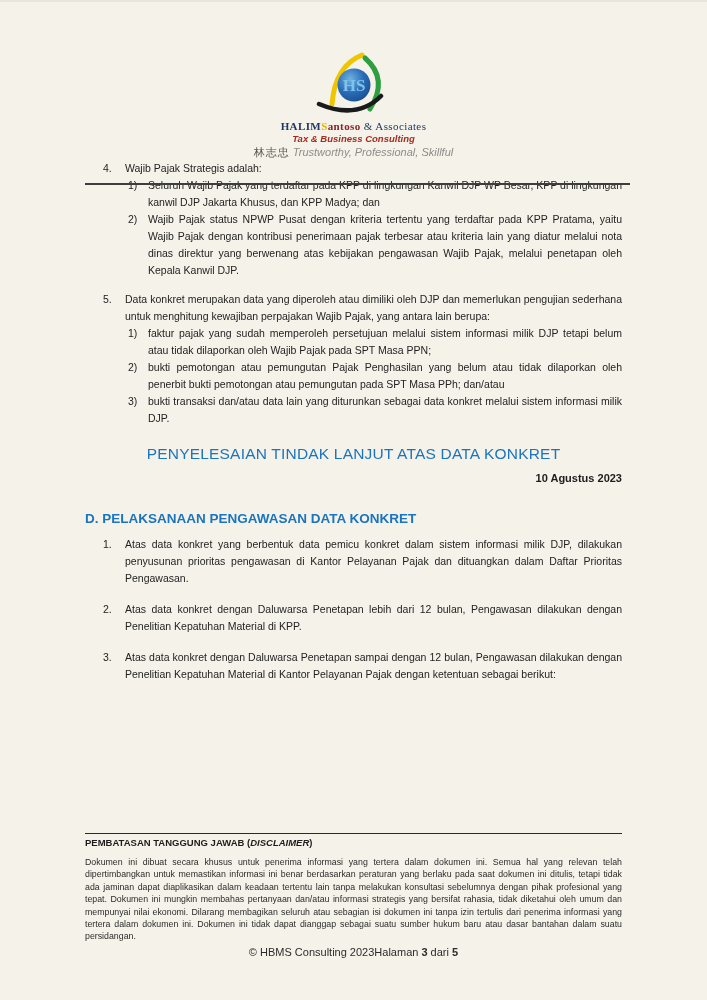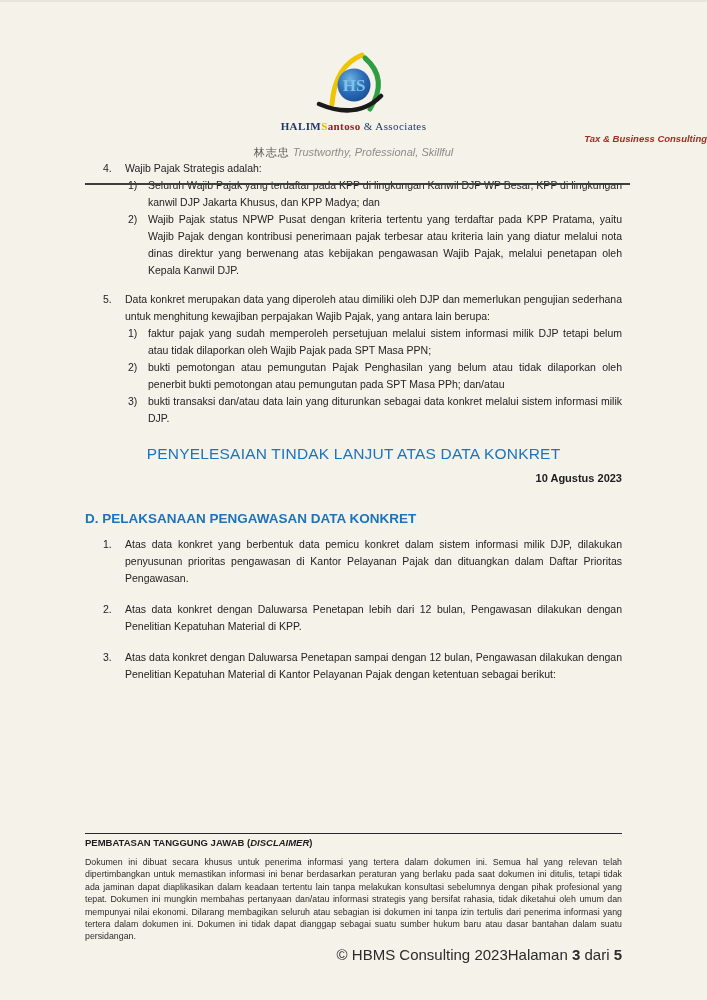--- a/index.html
+++ b/index.html
@@ -13,21 +13,21 @@
     overflow:hidden;
   }
   
   .logo-block { position:absolute; top:50px; left:0; width:707px; text-align:center; }
   .logo-art { display:block; margin:0 auto 2px auto; }
   .logo-name { font-family:"Liberation Serif", serif; font-size:11px; letter-spacing:0.4px; line-height:12px; }
   .ln-halim { font-weight:bold; color:#1F3864; }
   .ln-s { font-weight:bold; color:#E3B505; }
   .ln-antoso { font-weight:bold; color:#8B2028; }
   .ln-assoc { color:#1F3864; }
-  .logo-sub { font-size:9.5px; font-weight:bold; font-style:italic; color:#A62B22; line-height:12px; margin-top:1px;text-align:right; }
+  .logo-sub { font-size:9.5px; font-weight:bold; font-style:italic; color:#A62B22; line-height:12px; margin-top:1px; }
   .logo-tag { font-size:11px; font-style:italic; color:#8C8C88; line-height:10px; margin-top:2px; }
   .logo-tag .cn { font-style:normal; color:#55554f; letter-spacing:1px; }
   
   .abs { position:absolute; }
   .content { left:85px; width:537px; }
   .body-txt { font-size:10.5px; line-height:17px; }
   .just { text-align:justify; }
   .li-main { display:flex; }
   .li-main .num { flex:0 0 40px; box-sizing:border-box; padding-left:18px; }
   .li-main .txt { flex:1; }
@@ -43,22 +43,22 @@
   .sec-heading { position:absolute; top:509px; left:85px; width:537px;
                  font-size:13.5px; font-weight:bold; color:#1B74BE; }
   .d-item { margin-bottom:14px; }
   
   .disc-line { position:absolute; left:85px; top:831px; width:537px; height:1px; background:#2a2a2a; }
   .disc-head { position:absolute; top:835px; left:85px; width:537px; font-size:9.5px; font-weight:bold; color:#1c1c1c; }
   .disc-head .it { font-style:italic; }
   .disc-body { position:absolute; top:854px; left:85px; width:537px;
                font-size:8.8px; line-height:12.4px; text-align:justify; color:#2b2b2b; }
   
-  .footer { position:absolute; top:944px; left:85px; width:537px; font-size:15px; color:#2b2b2b;
-            display:flex; justify-content:flex-end; }
+  .footer { position:absolute; top:944px; left:85px; width:537px; font-size:11px; color:#2b2b2b;
+            display:flex; justify-content:center; }
   .footer b { font-weight:bold; }
 </style>
 </head>
 <body>
 
 <div class="page">
 
   <div class="logo-block">
     <svg class="logo-art" width="78" height="66" viewBox="0 0 78 66">
       <defs>

